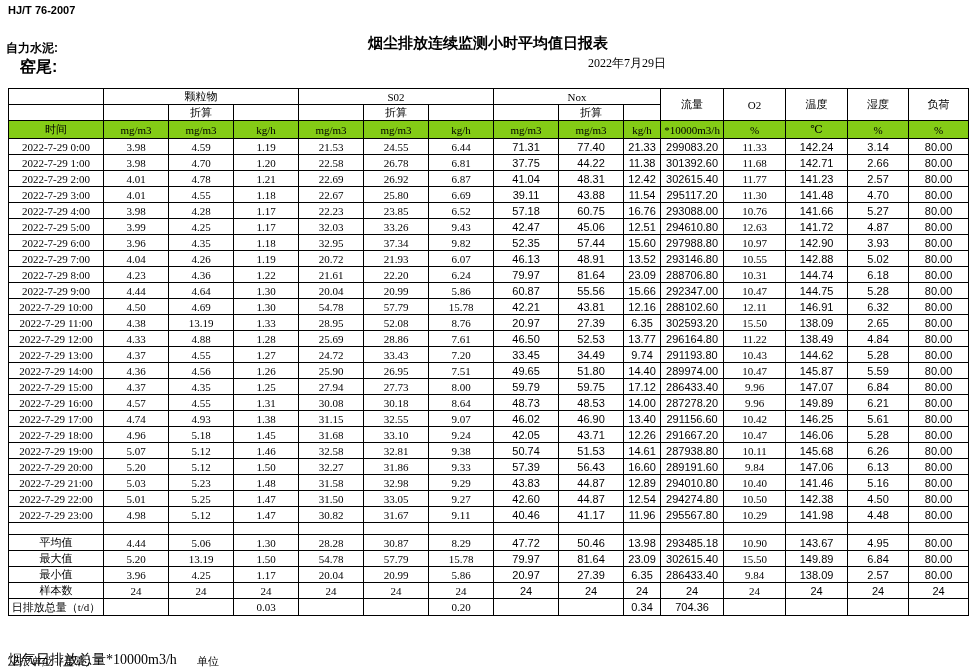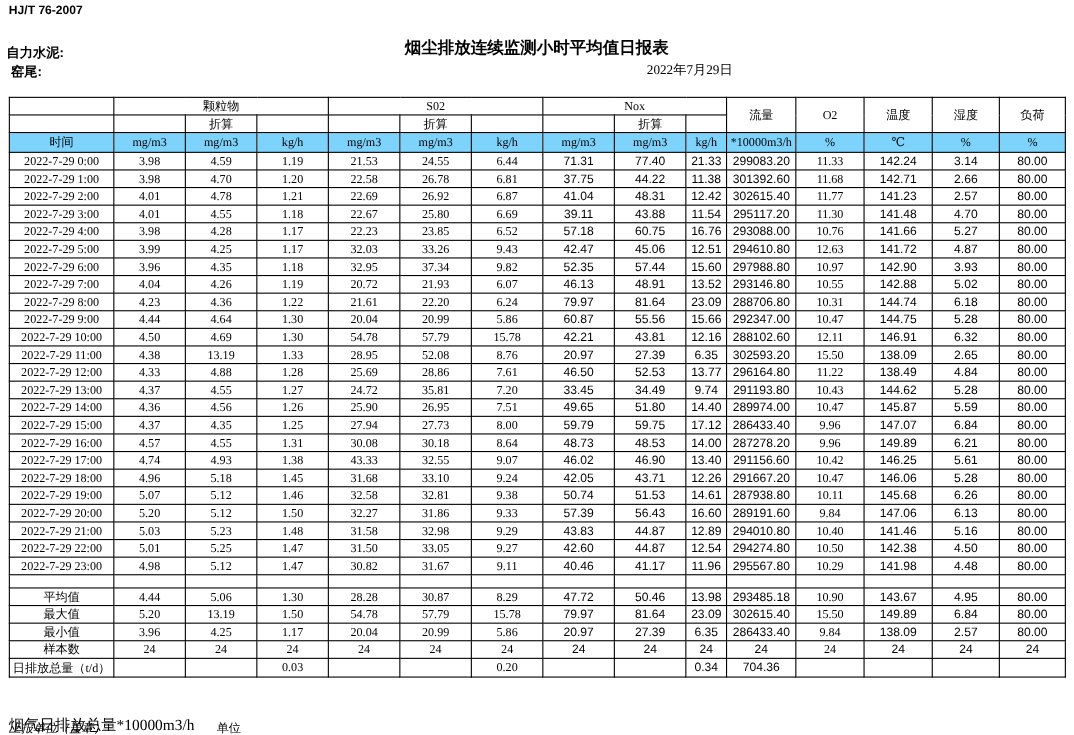--- a/index.html
+++ b/index.html
@@ -6,30 +6,30 @@
   body{position:relative;width:976px;height:668px;overflow:hidden;
        font-family:"Liberation Serif","DejaVu Serif",serif;color:#000;}
   .abs{position:absolute;white-space:nowrap;}
   .standard{left:8px;top:4px;font-family:"Liberation Sans","DejaVu Sans",sans-serif;
             font-weight:bold;font-size:11px;}
   .title{left:0;top:22px;width:976px;text-align:center;
          font-family:"Liberation Sans","DejaVu Sans",sans-serif;
          font-weight:bold;font-size:15px;margin-top:12px;}
   .company{left:6px;top:40px;font-family:"Liberation Sans","DejaVu Sans",sans-serif;
            font-weight:bold;font-size:12px;}
-  .station{left:10px;top:57px;font-family:"Liberation Sans","DejaVu Sans",sans-serif;
-           font-weight:bold;font-size:12px;}
+  .station{left:20px;top:57px;font-family:"Liberation Sans","DejaVu Sans",sans-serif;
+           font-weight:bold;font-size:16px;}
   .date{left:588px;top:55px;font-size:12px;}
 
   table.report{position:absolute;left:8px;top:88px;width:960px;
                border-collapse:collapse;table-layout:fixed;}
   table.report td{border:1px solid #000;text-align:center;vertical-align:middle;
                   font-size:11px;height:15px;padding:0;overflow:hidden;white-space:nowrap;}
   thead tr.grp td{height:13px;}
-  tr.units td{background:#7dd3fc;height:17px;}
+  tr.units td{background:#84cc16;height:17px;}
   tr.spacer td{height:11px;}
   tr.daily td{height:16px;}
   td.rowlabel{text-align:left;padding-left:3px;}
   
   tbody td:nth-child(8),tbody td:nth-child(9),tbody td:nth-child(10),
   tbody td:nth-child(11),tbody td:nth-child(13),tbody td:nth-child(14),
   tbody td:nth-child(15){font-family:"Liberation Sans","DejaVu Sans",sans-serif;font-size:11px;}
   .footer1{left:8px;top:651px;font-size:14px;}
   .footer2{left:8px;top:654px;font-size:11px;font-style:italic;}
   .footer3{left:197px;top:654px;font-size:11px;}
@@ -324,21 +324,21 @@
         <td>138.49</td>
         <td>4.84</td>
         <td>80.00</td>
       </tr>
       <tr>
         <td>2022-7-29 13:00</td>
         <td>4.37</td>
         <td>4.55</td>
         <td>1.27</td>
         <td>24.72</td>
-        <td>35.81</td>
+        <td>33.43</td>
         <td>7.20</td>
         <td>33.45</td>
         <td>34.49</td>
         <td>9.74</td>
         <td>291193.80</td>
         <td>10.43</td>
         <td>144.62</td>
         <td>5.28</td>
         <td>80.00</td>
       </tr>
@@ -391,21 +391,21 @@
         <td>9.96</td>
         <td>149.89</td>
         <td>6.21</td>
         <td>80.00</td>
       </tr>
       <tr>
         <td>2022-7-29 17:00</td>
         <td>4.74</td>
         <td>4.93</td>
         <td>1.38</td>
-        <td>43.33</td>
+        <td>31.15</td>
         <td>32.55</td>
         <td>9.07</td>
         <td>46.02</td>
         <td>46.90</td>
         <td>13.40</td>
         <td>291156.60</td>
         <td>10.42</td>
         <td>146.25</td>
         <td>5.61</td>
         <td>80.00</td>

